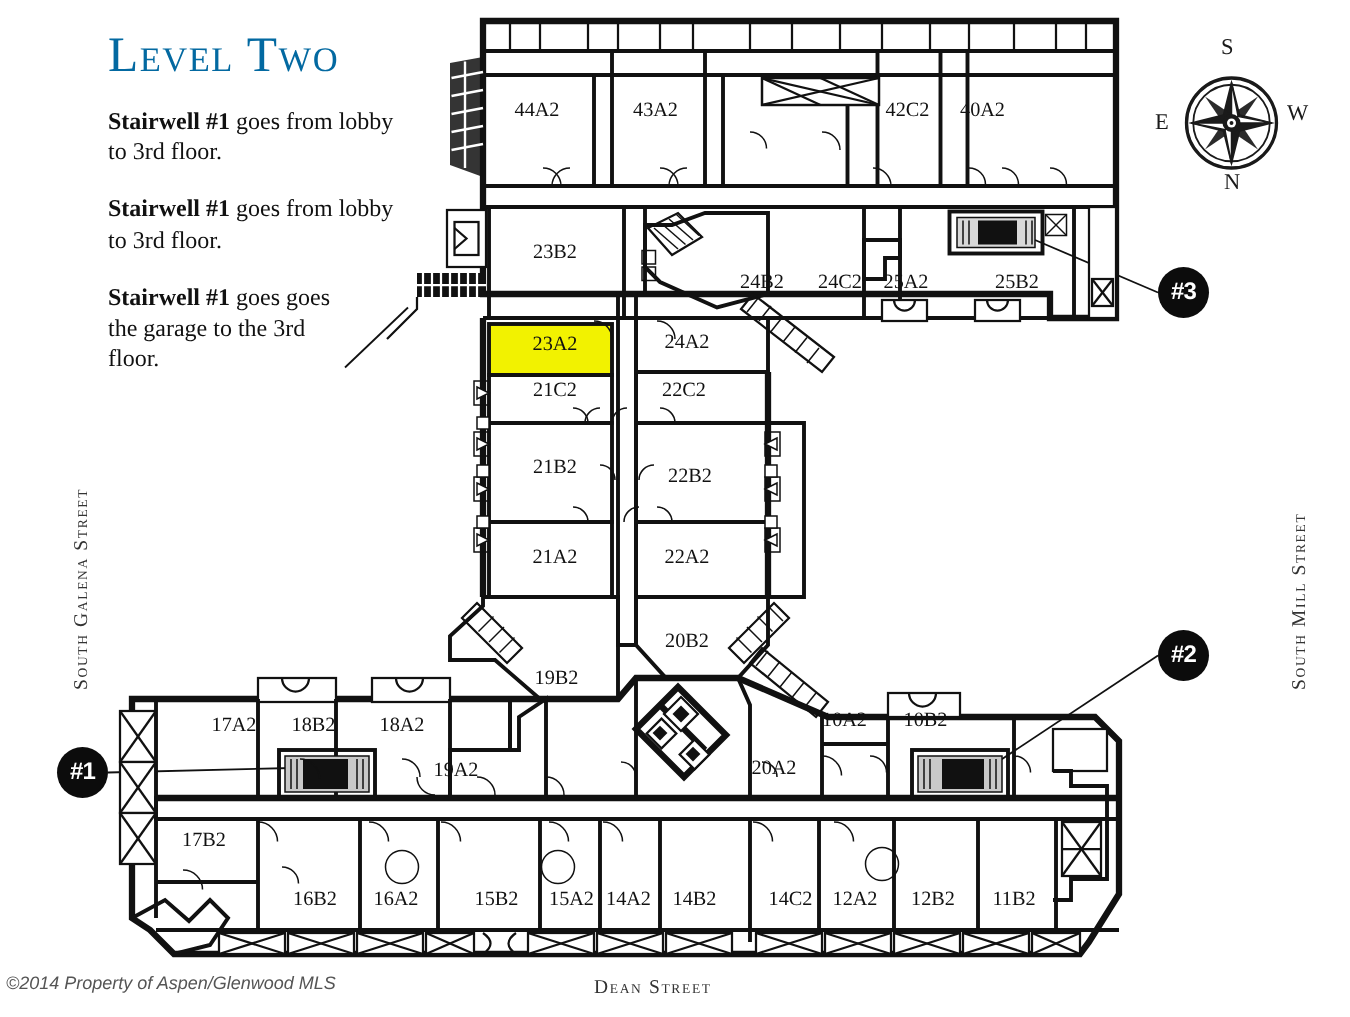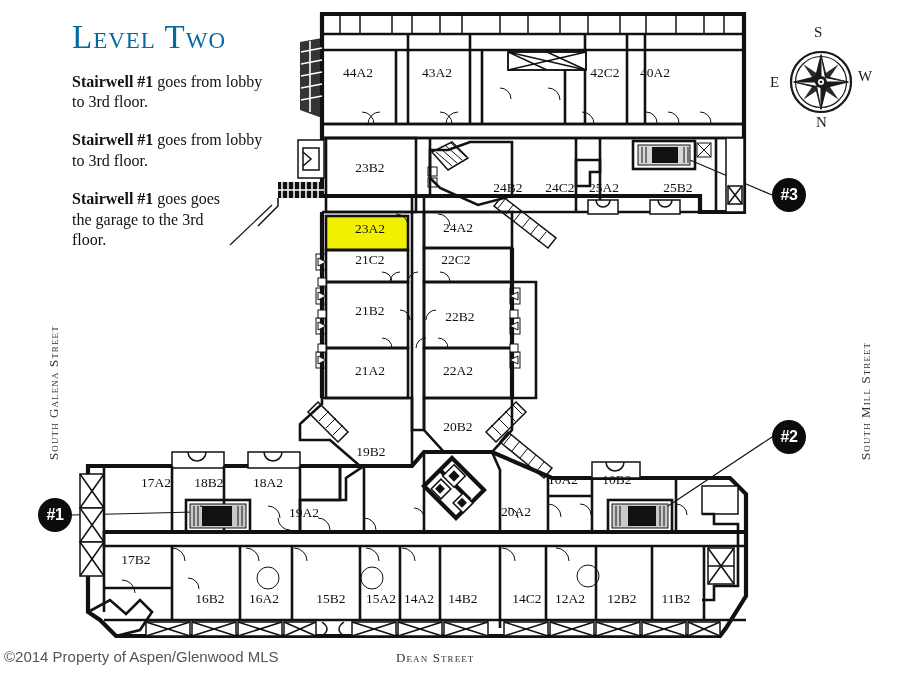--- a/index.html
+++ b/index.html
@@ -76,23 +76,24 @@
     color: #333;
     white-space: nowrap;
   }
 
   
   #copyright {
     position: absolute;
     left: 4px;
     top: 648px;
     font-family: "Liberation Sans", sans-serif;
-    font-size: 15px;
+    font-size: 12px;
     color: #555;
     white-space: nowrap;
+    font-style: italic;
   }
 
   
   .stair-marker {
     position: absolute;
     width: 34px;
     height: 34px;
     border-radius: 50%;
     background: #0c0c0c;
     color: #ffffff;

